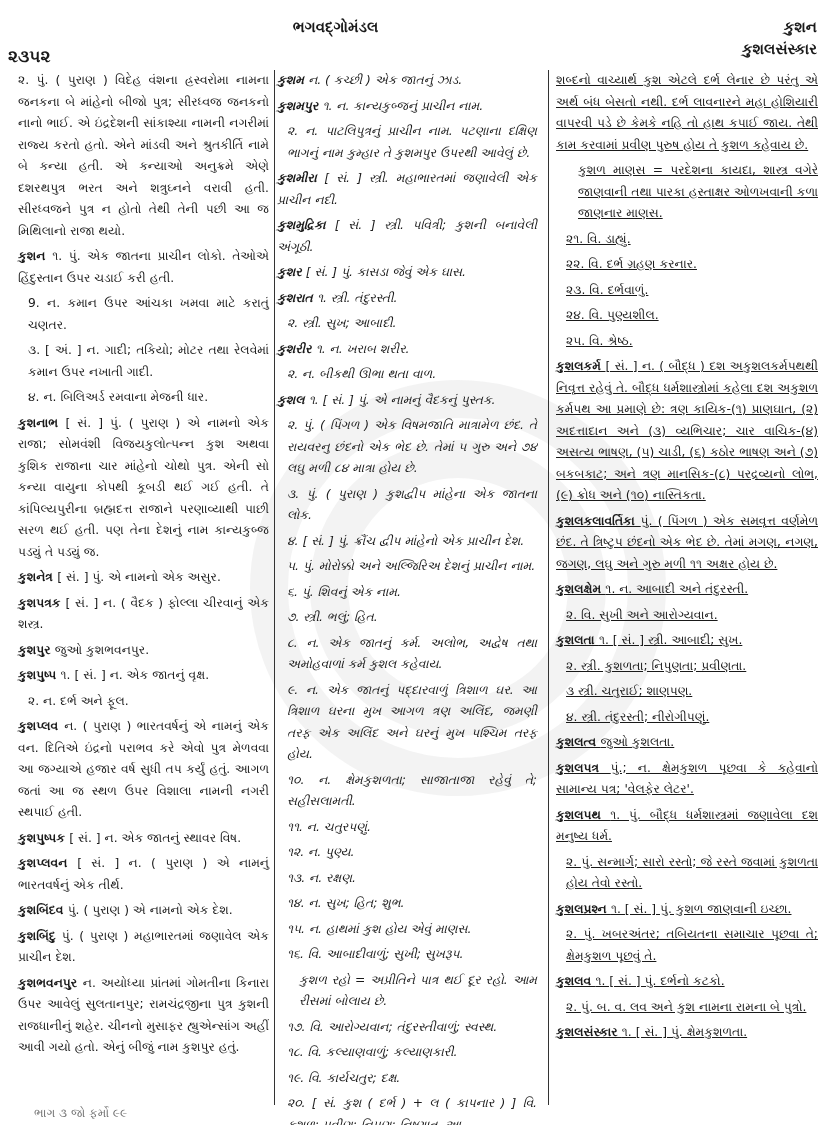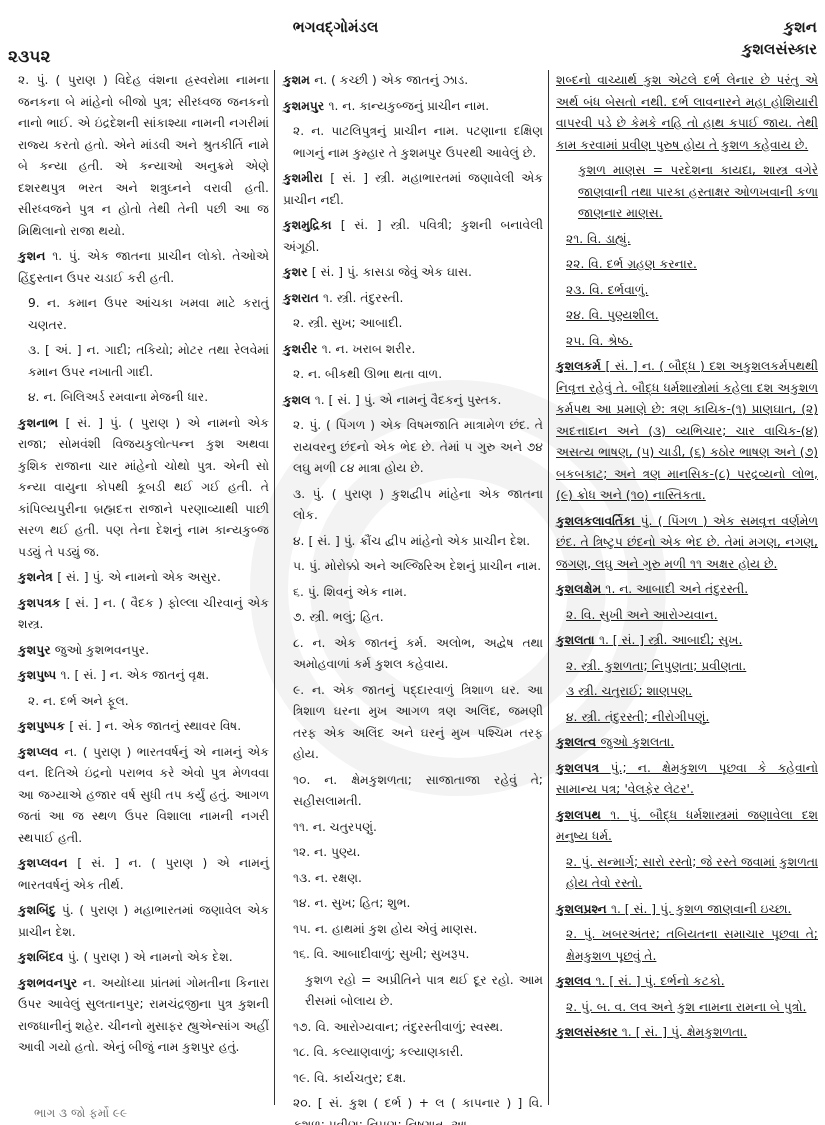--- a/index.html
+++ b/index.html
@@ -22,21 +22,21 @@
   .book-title { position: absolute; left: 0; width: 671px; text-align: center; top: 4px; font-size: 15px; font-weight: bold; }
   .guide { position: absolute; right: 8px; top: 2px; text-align: right; font-size: 15px; font-weight: bold; line-height: 22px; }
   .columns {
     position: absolute; top: 70px; left: 0; width: 713px; height: 1030px; z-index: 1;
   }
   .col {
     position: absolute; top: 0; height: 1030px; box-sizing: border-box;
     font-size: 12.3px; line-height: 21.5px; text-align: justify;
   }
   .col1 { left: 14px; width: 255px; padding-left: 4px; }
-  .col2 { left: 283px; width: 260px; }
+  .col2 { left: 277px; width: 260px; font-style: italic; }
   .col3 { left: 556px; width: 262px; text-decoration: underline; }
   .divider { position: absolute; top: 0; width: 1px; background: #333; }
   .div1 { left: 274px; height: 1035px; }
   .div2 { left: 548px; height: 1035px; }
   .entry { margin: 0 0 4px 0; text-indent: 0; }
   .hw { font-weight: bold; }
   .sub { padding-left: 10px; margin: 0 0 4px 0; }
   .indent2 { padding-left: 22px; }
   .footer { position: absolute; left: 2px; top: 1106px; font-size: 12px; color: #737373; z-index: 1; margin-left: 32px; }
 </style>
@@ -63,25 +63,25 @@
       <div class="entry"><span class="hw">કુશન </span><span>૧. પું. એક જાતના પ્રાચીન લોકો. તેઓએ હિંદુસ્તાન ઉપર ચડાઈ કરી હતી.</span></div>
       <div class="sub">9. ન. કમાન ઉપર આંચકા ખમવા માટે કરાતું ચણતર.</div>
       <div class="sub">૩. [ અં. ] ન. ગાદી; તકિયો; મોટર તથા રેલવેમાં કમાન ઉપર નખાતી ગાદી.</div>
       <div class="sub">૪. ન. બિલિઅર્ડ રમવાના મેજની ધાર.</div>
       <div class="entry"><span class="hw">કુશનાભ </span><span>[ સં. ] પું. ( પુરાણ ) એ નામનો એક રાજા; સોમવંશી વિજયકુલોત્પન્ન કુશ અથવા કુશિક રાજાના ચાર માંહેનો ચોથો પુત્ર. એની સો કન્યા વાયુના કોપથી કૂબડી થઈ ગઈ હતી. તે કાંપિલ્યપુરીના બ્રહ્મદત્ત રાજાને પરણાવ્યાથી પાછી સરળ થઈ હતી. પણ તેના દેશનું નામ કાન્યકુબ્જ પડ્યું તે પડ્યું જ.</span></div>
       <div class="entry"><span class="hw">કુશનેત્ર </span><span>[ સં. ] પું. એ નામનો એક અસુર.</span></div>
       <div class="entry"><span class="hw">કુશપત્રક </span><span>[ સં. ] ન. ( વૈદક ) ફોલ્લા ચીરવાનું એક શસ્ત્ર.</span></div>
       <div class="entry"><span class="hw">કુશપુર </span><span>જુઓ કુશભવનપુર.</span></div>
       <div class="entry"><span class="hw">કુશપુષ્પ </span><span>૧. [ સં. ] ન. એક જાતનું વૃક્ષ.</span></div>
       <div class="sub">૨. ન. દર્ભ અને ફૂલ.</div>
+      <div class="entry"><span class="hw">કુશપ્લવ </span><span>ન. ( પુરાણ ) ભારતવર્ષનું એ નામનું એક વન. દિતિએ ઇંદ્રનો પરાભવ કરે એવો પુત્ર મેળવવા આ જગ્યાએ હજાર વર્ષ સુધી તપ કર્યું હતું. આગળ જતાં આ જ સ્થળ ઉપર વિશાલા નામની નગરી સ્થપાઈ હતી.</span></div>
       <div class="entry"><span class="hw">કુશપુષ્પક </span><span>[ સં. ] ન. એક જાતનું સ્થાવર વિષ.</span></div>
-      <div class="entry"><span class="hw">કુશપ્લવ </span><span>ન. ( પુરાણ ) ભારતવર્ષનું એ નામનું એક વન. દિતિએ ઇંદ્રનો પરાભવ કરે એવો પુત્ર મેળવવા આ જગ્યાએ હજાર વર્ષ સુધી તપ કર્યું હતું. આગળ જતાં આ જ સ્થળ ઉપર વિશાલા નામની નગરી સ્થપાઈ હતી.</span></div>
       <div class="entry"><span class="hw">કુશપ્લવન </span><span>[ સં. ] ન. ( પુરાણ ) એ નામનું ભારતવર્ષનું એક તીર્થ.</span></div>
+      <div class="entry"><span class="hw">કુશબિંદવ </span><span>પું. ( પુરાણ ) એ નામનો એક દેશ.</span></div>
       <div class="entry"><span class="hw">કુશબિંદુ </span><span>પું. ( પુરાણ ) મહાભારતમાં જણાવેલ એક પ્રાચીન દેશ.</span></div>
-      <div class="entry"><span class="hw">કુશબિંદવ </span><span>પું. ( પુરાણ ) એ નામનો એક દેશ.</span></div>
       <div class="entry"><span class="hw">કુશભવનપુર </span><span>ન. અયોધ્યા પ્રાંતમાં ગોમતીના કિનારા ઉપર આવેલું સુલતાનપુર; રામચંદ્રજીના પુત્ર કુશની રાજધાનીનું શહેર. ચીનનો મુસાફર હ્યુએન્સાંગ અહીં આવી ગયો હતો. એનું બીજું નામ કુશપુર હતું.</span></div>
     </div>
   <div class="divider div1"></div>
   <div class="col col2" id="col2">
       <div class="entry"><span class="hw">કુશમ </span><span>ન. ( કચ્છી ) એક જાતનું ઝાડ.</span></div>
       <div class="entry"><span class="hw">કુશમપુર </span><span>૧. ન. કાન્યકુબ્જનું પ્રાચીન નામ.</span></div>
       <div class="sub">૨. ન. પાટલિપુત્રનું પ્રાચીન નામ. પટણાના દક્ષિણ ભાગનું નામ કુમ્હાર તે કુશમપુર ઉપરથી આવેલું છે.</div>
       <div class="entry"><span class="hw">કુશમીરા </span><span>[ સં. ] સ્ત્રી. મહાભારતમાં જણાવેલી એક પ્રાચીન નદી.</span></div>
       <div class="entry"><span class="hw">કુશમુદ્રિકા </span><span>[ સં. ] સ્ત્રી. પવિત્રી; કુશની બનાવેલી અંગૂઠી.</span></div>
       <div class="entry"><span class="hw">કુશર </span><span>[ સં. ] પું. કાસડા જેવું એક ઘાસ.</span></div>

